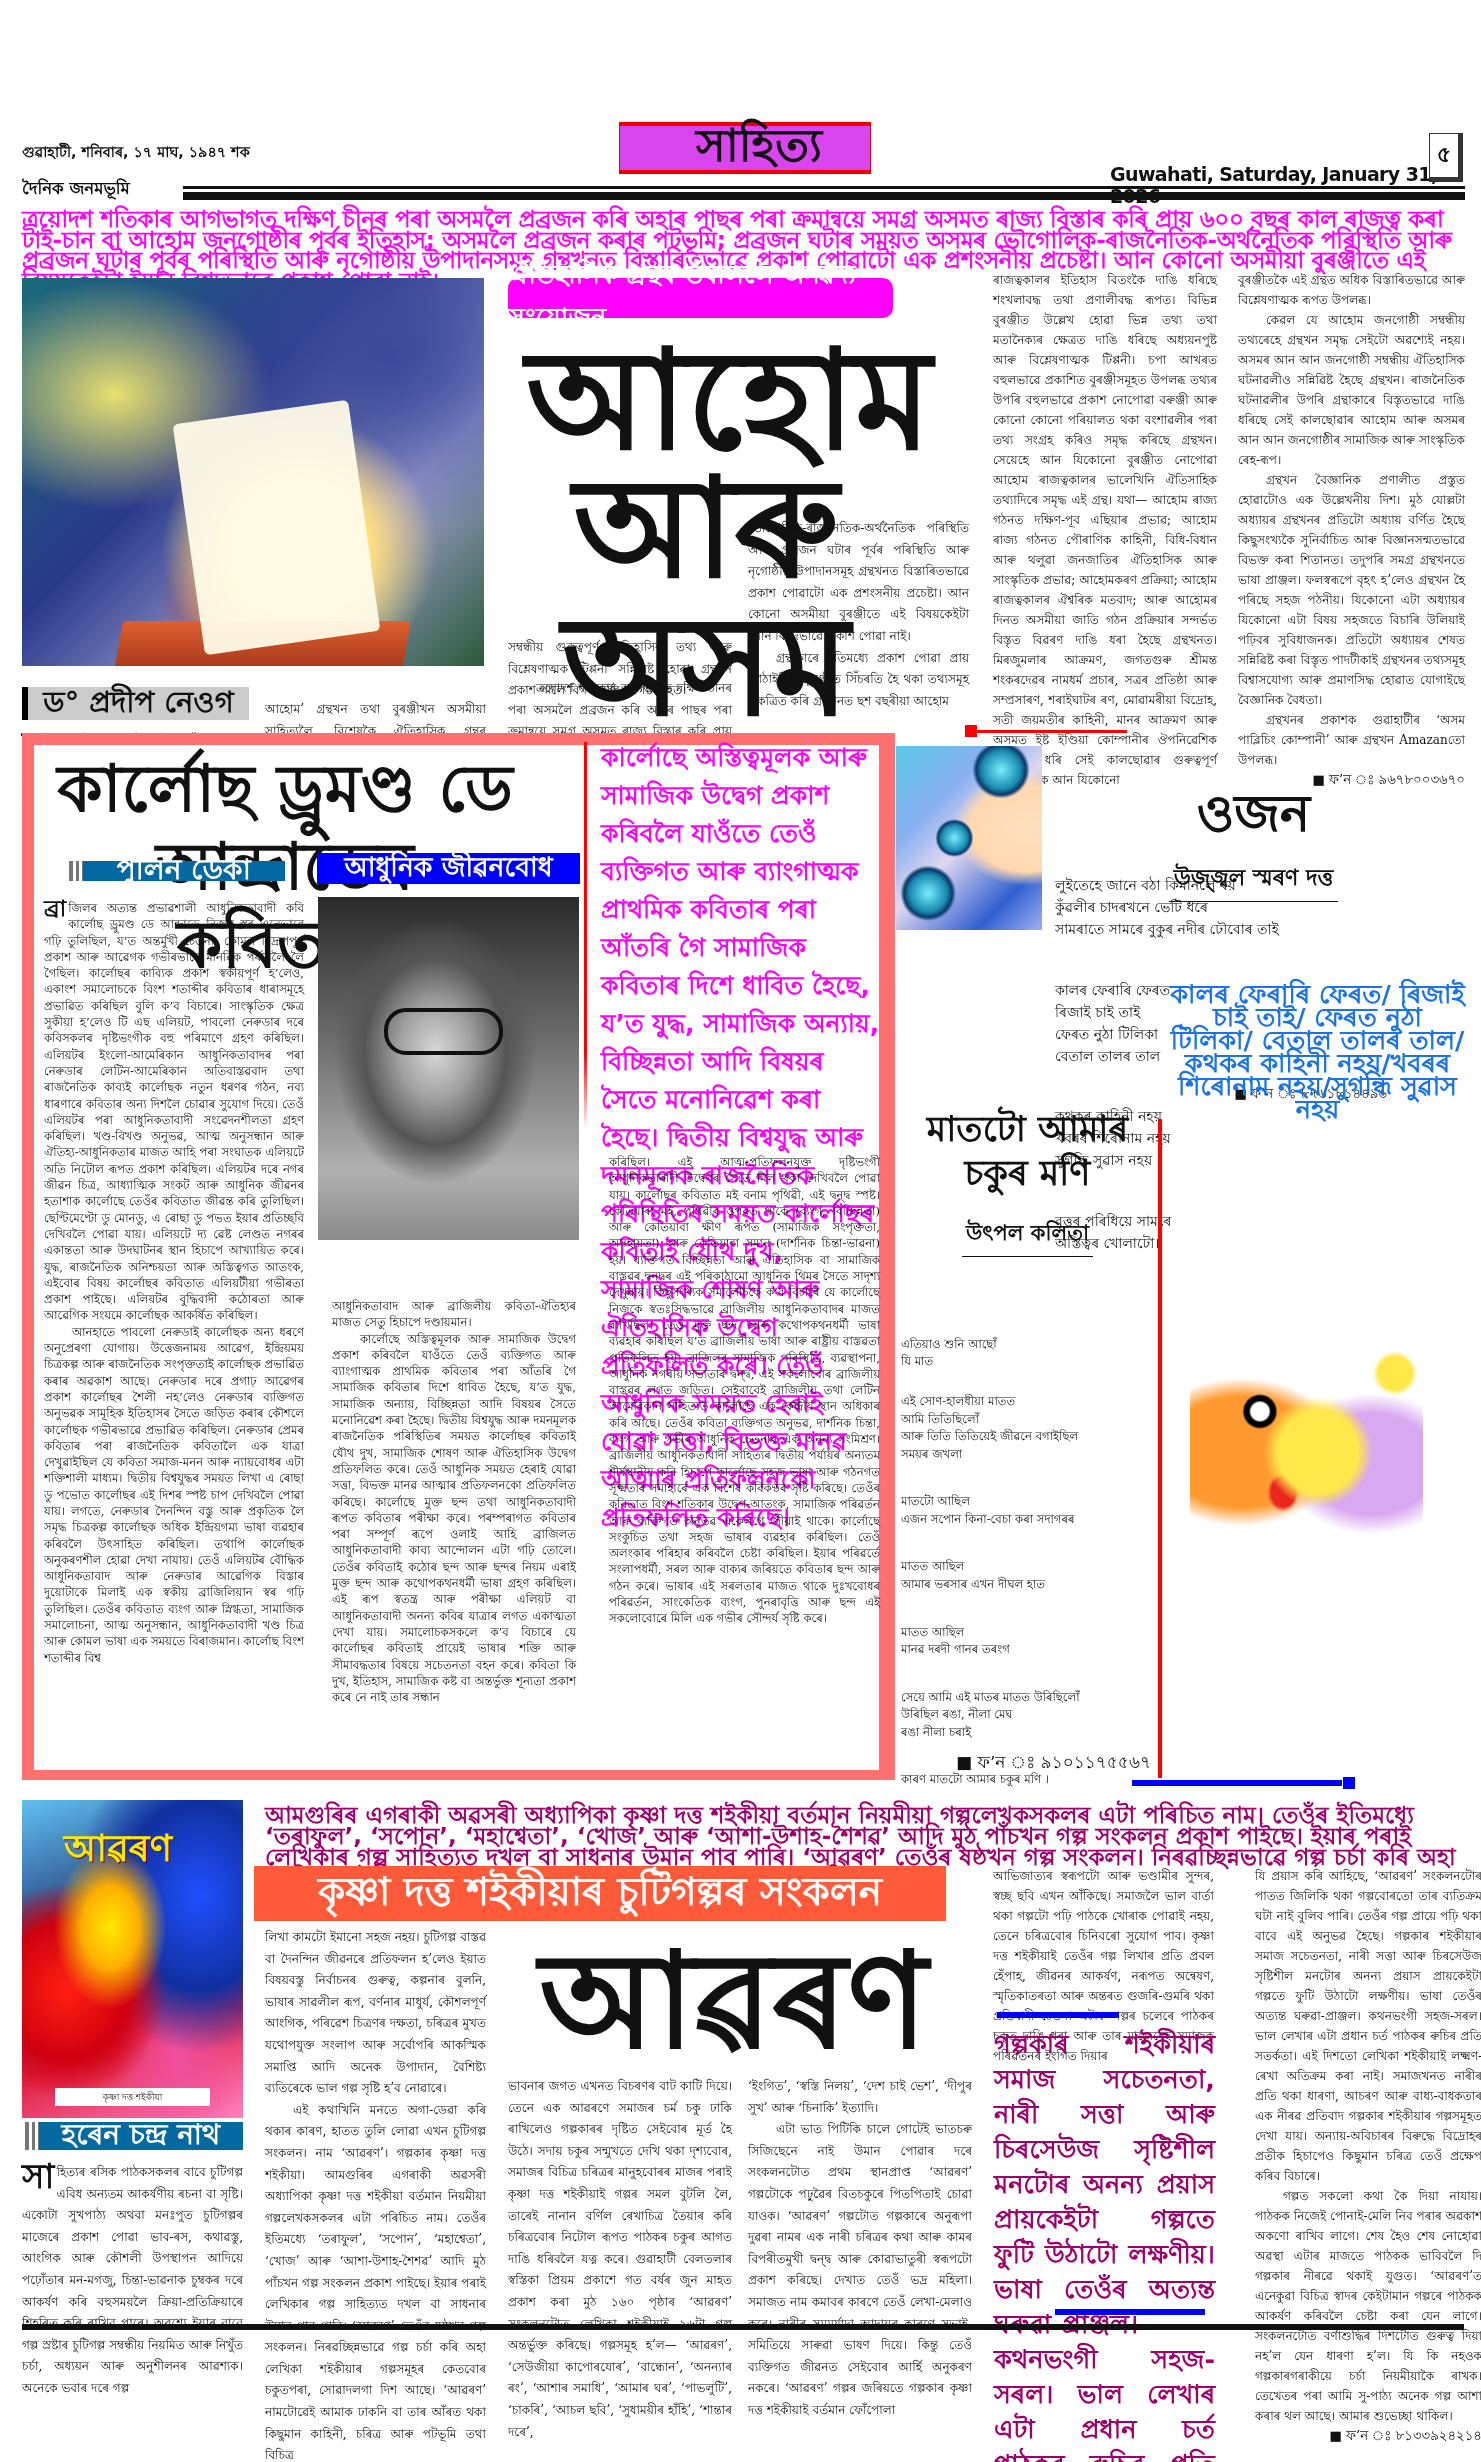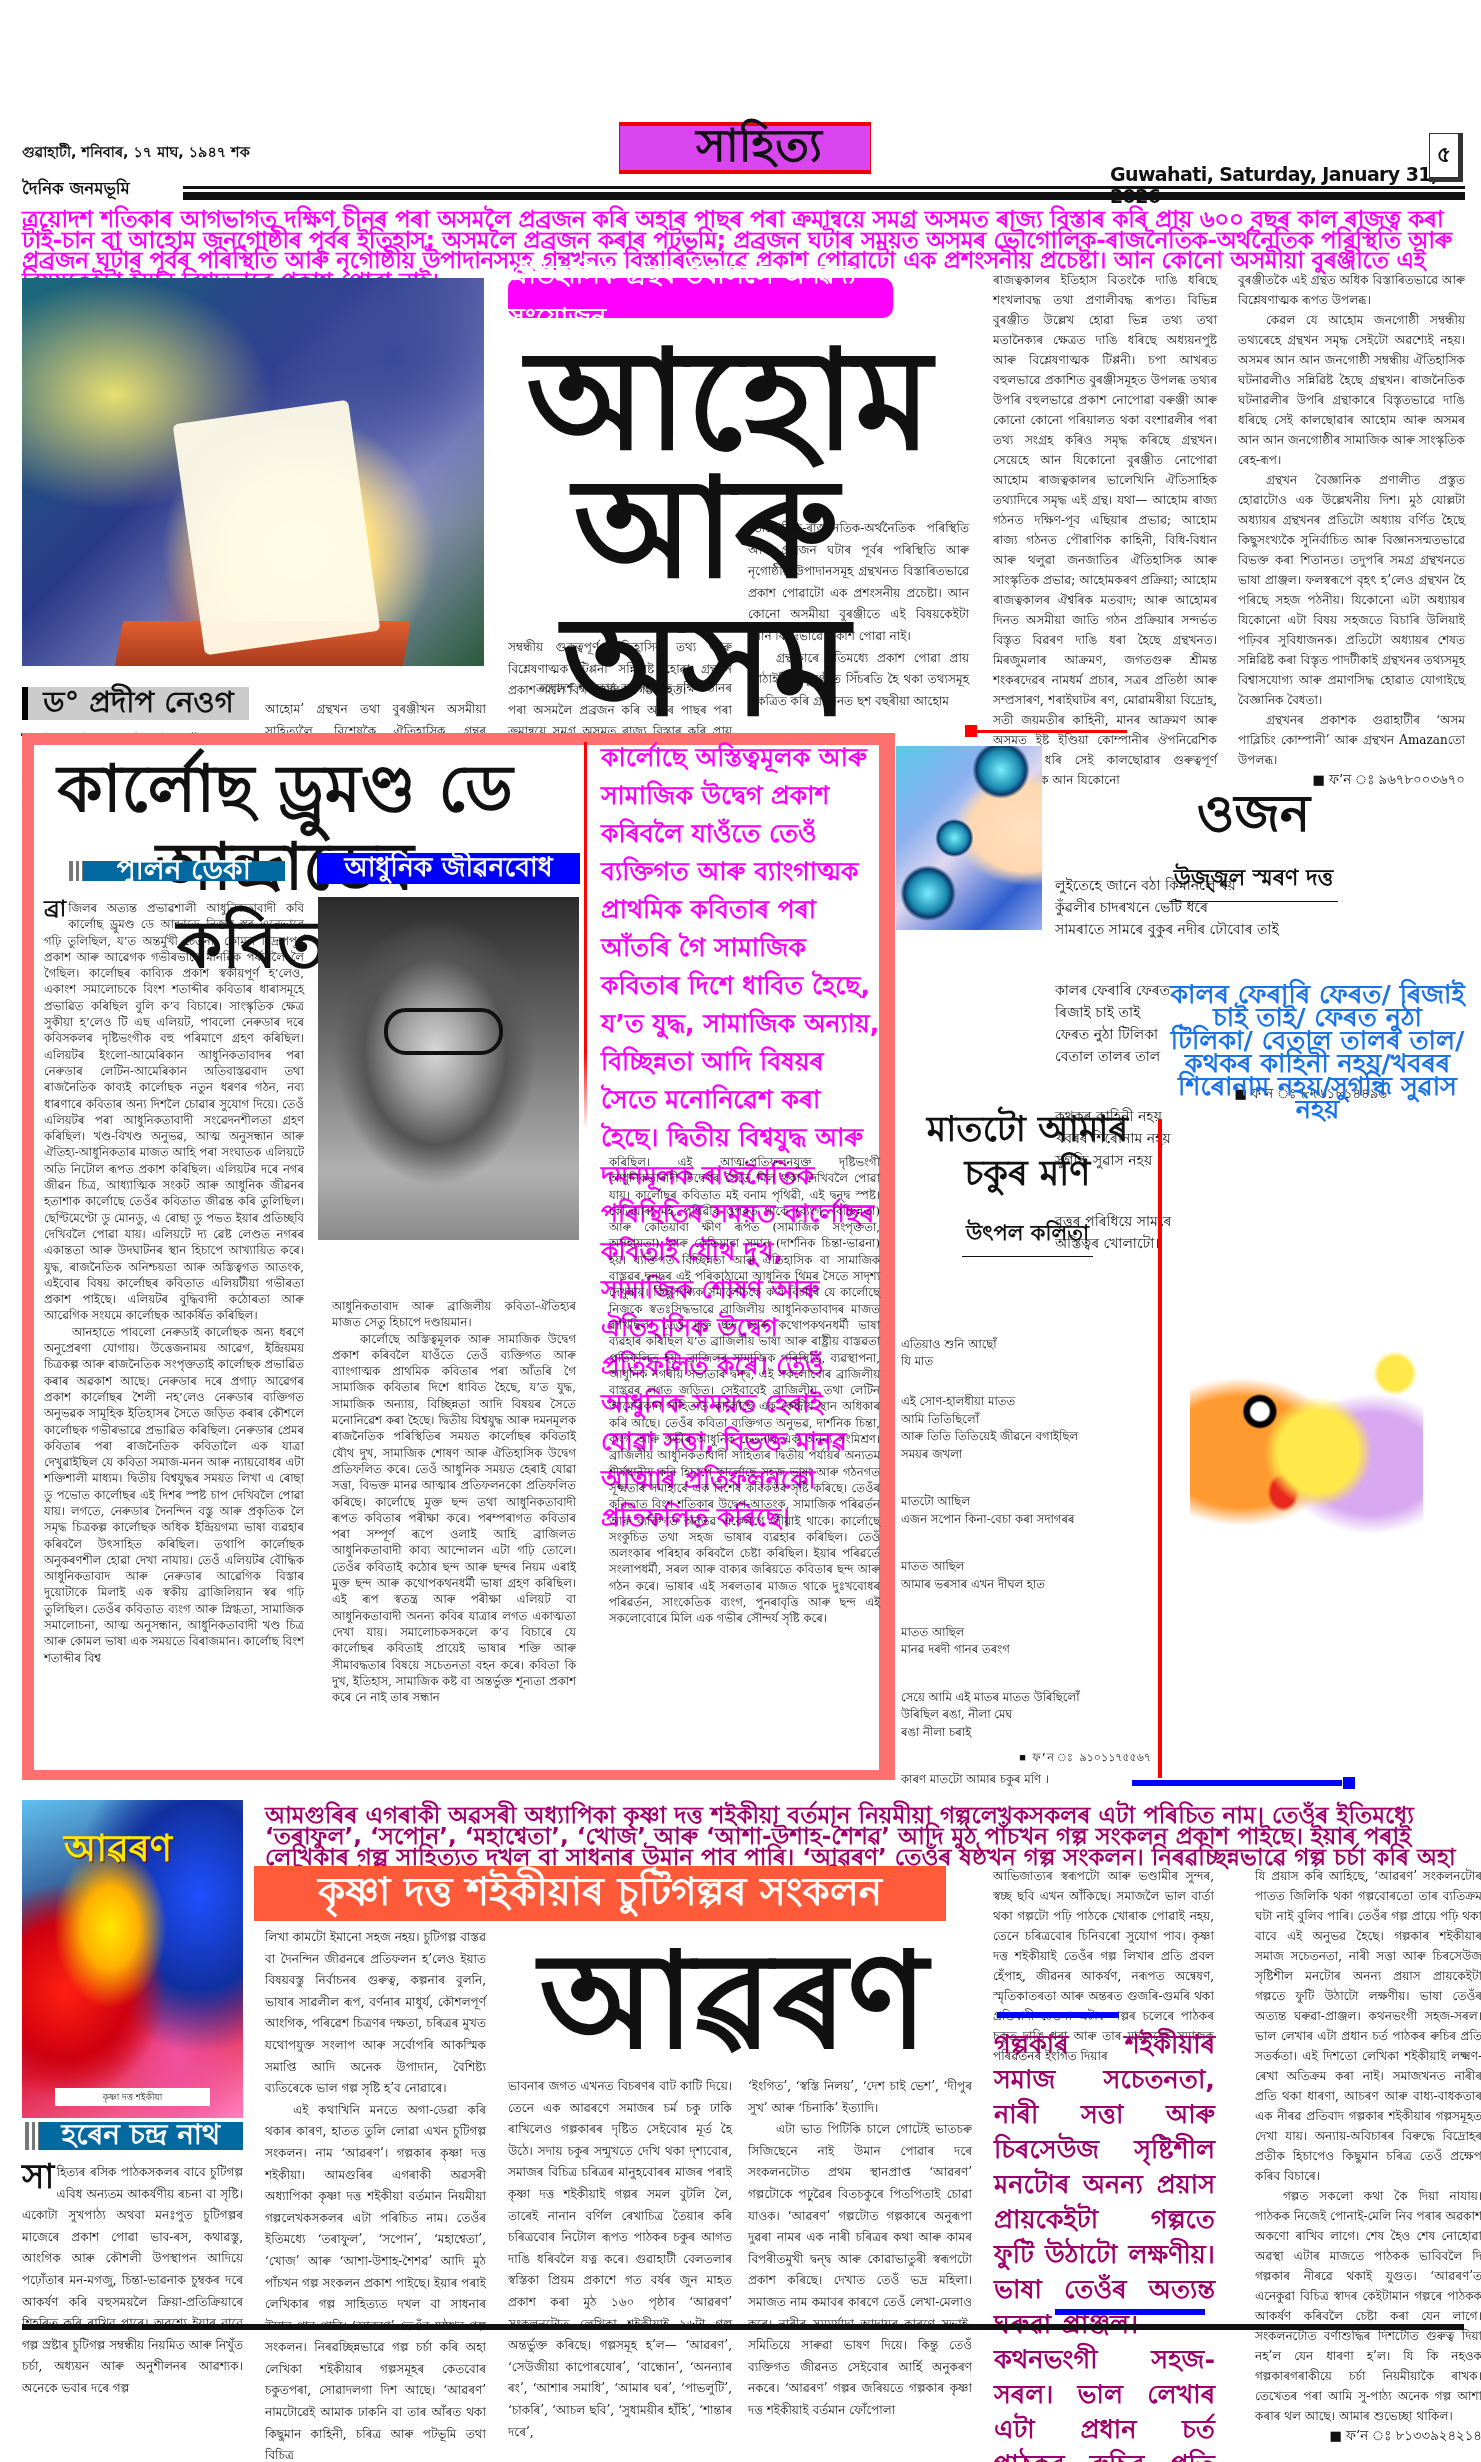--- a/index.html
+++ b/index.html
@@ -186,21 +186,21 @@
 এজন সপোন কিনা-বেচা কৰা সদাগৰৰ</div>
   <div style="margin-bottom:12px;">মাতত আছিল
 আমাৰ ভৰসাৰ এখন দীঘল হাত</div>
   <div style="margin-bottom:12px;">মাতত আছিল
 মানৱ দৰদী গানৰ তৰংগ</div>
   <div style="margin-bottom:12px;">সেয়ে আমি এই মাতৰ মাতত উৰিছিলোঁ
 উৰিছিল ৰঙা, নীলা মেঘ
 ৰঙা নীলা চৰাই</div>
   <div>কাৰণ মাতটো আমাৰ চকুৰ মণি ।</div>
 </div>
-<div class="abs phone" style="left:952px;top:1749px;width:199px;font-size:11px;font-family:Liberation Mono, monospace;">■ ফ’ন ঃ ৯১০১১৭৫৫৬৭</div>
+<div class="abs phone" style="left:952px;top:1749px;width:199px;font-size:17px;">■ ফ’ন ঃ ৯১০১১৭৫৫৬৭</div>
 
 <div class="abs pull-blue" style="left:1168px;top:983px;width:299px;">কালৰ ফেৰাৰি ফেৰত/ ৰিজাই চাই তাই/ ফেৰত নুঠা টিলিকা/ বেতাল তালৰ তাল/কথকৰ কাহিনী নহয়/খবৰৰ শিৰোনাম নহয়/সুগন্ধি সুৱাস নহয়</div>
 
 <div class="abs img" style="left:1190px;top:1321px;width:233px;height:238px;background:
   radial-gradient(circle at 30% 38%,#fff 0,#fff 4%,#000 5%,#000 7%,transparent 8%),
   radial-gradient(ellipse at 55% 55%,#ffe84a 0,#ffe84a 22%,transparent 30%),
   radial-gradient(ellipse at 40% 72%,#e8281e 0,#e8281e 6%,transparent 8%),
   radial-gradient(ellipse at 78% 60%,#d8a8f0 0,#d8a8f0 25%,transparent 35%),
   radial-gradient(ellipse at 22% 55%,#ff9a30 0,#ff9a30 30%,transparent 40%),
   radial-gradient(circle at 88% 22%,#ffe84a 0,#ffe84a 6%,transparent 8%),

